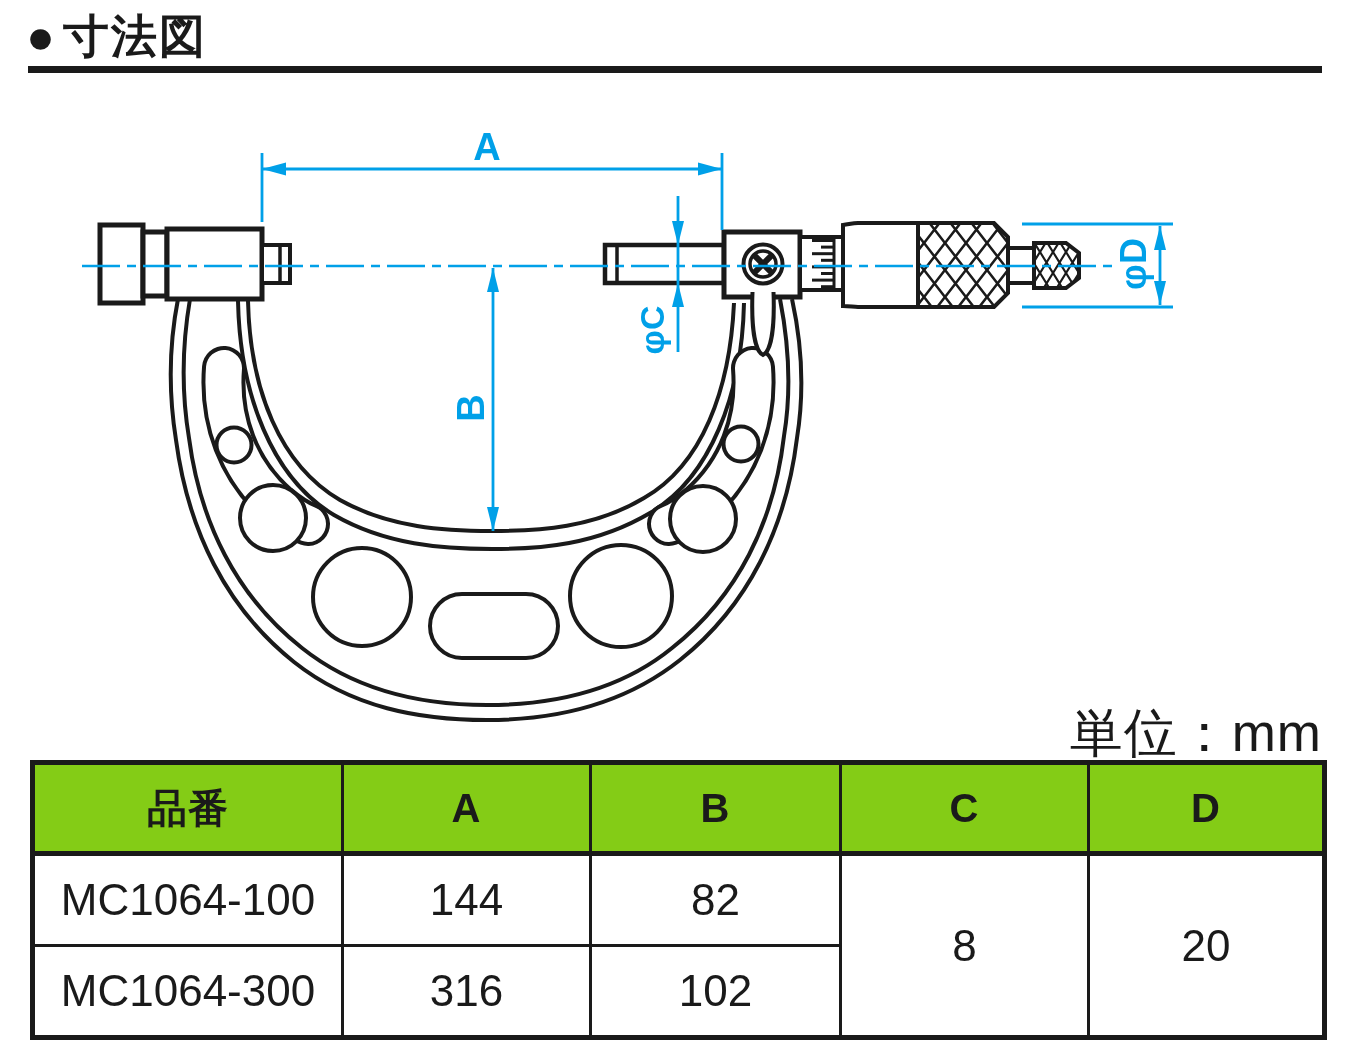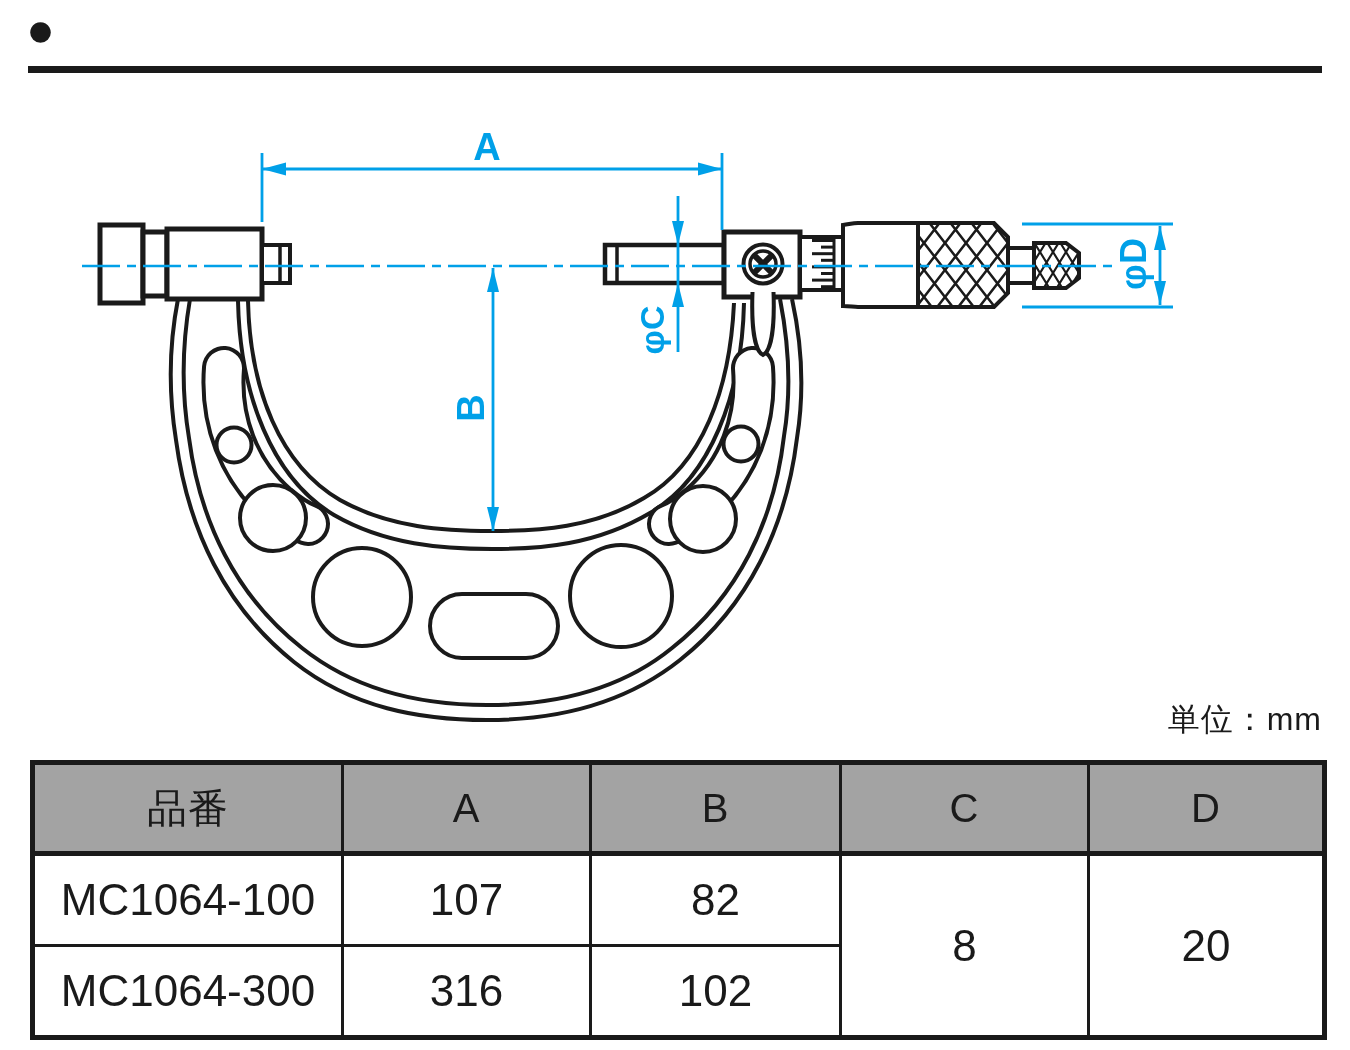--- a/index.html
+++ b/index.html
@@ -5,41 +5,42 @@
   html,body{margin:0;padding:0;background:#fff;}
   body{
     width:1350px;height:1050px;position:relative;overflow:hidden;
     font-family:"Liberation Sans","DejaVu Sans",sans-serif;color:#1a1a1a;
   }
   .page-header{position:absolute;left:26px;top:6px;display:flex;align-items:center;gap:8px;}
   .page-header .bullet{font-size:48px;line-height:1;}
   .page-header .title{font-size:46px;font-weight:600;letter-spacing:2px;}
   .header-rule{position:absolute;left:28px;top:66px;width:1294px;height:7px;background:#1a1a1a;}
   .drawing{position:absolute;left:0;top:0;width:1350px;height:760px;}
-  .units-note{position:absolute;right:28px;top:698px;font-size:32px;letter-spacing:1px;}
+  .units-note{position:absolute;right:28px;top:698px;font-size:53px;letter-spacing:1px;}
   table.spec{
     position:absolute;left:30px;top:760px;width:1292px;
     border-collapse:collapse;table-layout:fixed;
     border:5px solid #1a1a1a;text-align:center;
   }
   table.spec th{
-    background:#a3a3a3;border:3px solid #1a1a1a;border-bottom:5px solid #1a1a1a;
-    height:84px;font-size:40px;font-weight:400;letter-spacing:1px;
+    background:#84cc16;border:3px solid #1a1a1a;border-bottom:5px solid #1a1a1a;
+    height:84px;font-size:40px;font-weight:700;letter-spacing:1px;
   }
   table.spec td{
     border:3px solid #1a1a1a;height:86px;font-size:44px;font-weight:400;
     vertical-align:middle;background:#fff;
   }
   td.part{font-size:40px;}
 </style>
 </head>
 <body>
 
 <div class="page-header">
   <span class="bullet">●</span>
+  <span class="title">寸法図</span>
 </div>
 <div class="header-rule"></div>
 
 <svg class="drawing" viewBox="0 0 1350 760">
   <defs>
     <pattern id="knurl" width="21" height="27" patternUnits="userSpaceOnUse">
       <path d="M0,0 L21,27 M21,0 L0,27" stroke="#1a1a1a" stroke-width="2.6" fill="none"></path>
     </pattern>
     <pattern id="knurlSmall" width="13" height="21" patternUnits="userSpaceOnUse">
       <path d="M0,0 L13,21 M13,0 L0,21" stroke="#1a1a1a" stroke-width="2.2" fill="none"></path>
@@ -165,21 +166,21 @@
       <th>品番</th>
       <th>A</th>
       <th>B</th>
       <th>C</th>
       <th>D</th>
     </tr>
   </thead>
   <tbody>
     <tr>
       <td class="part">MC1064-100</td>
-      <td>107</td>
+      <td>144</td>
       <td>82</td>
       <td rowspan="2">8</td>
       <td rowspan="2">20</td>
     </tr>
     <tr>
       <td class="part">MC1064-300</td>
       <td>316</td>
       <td>102</td>
     </tr>
   </tbody>

